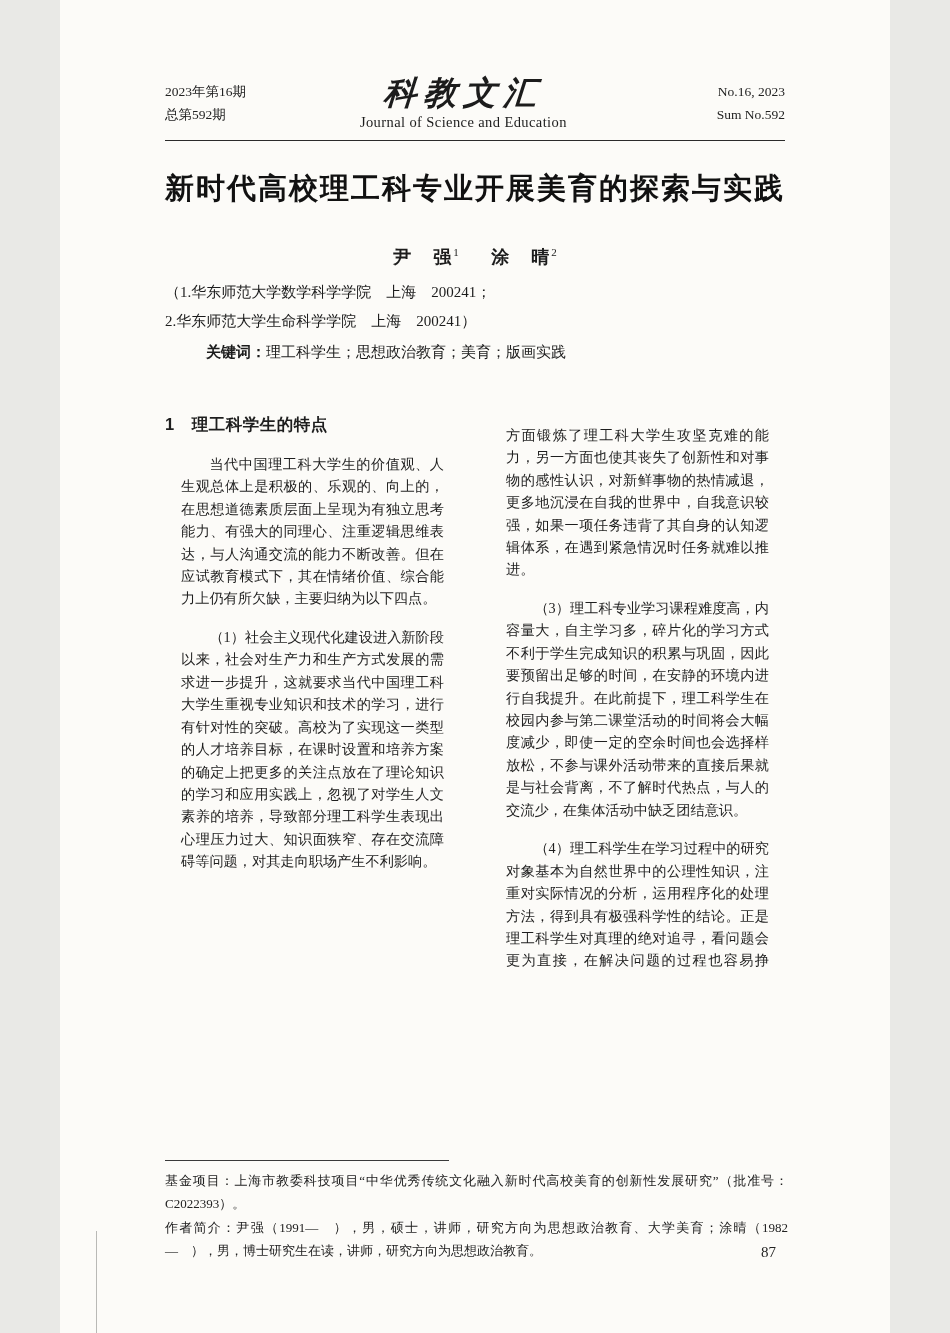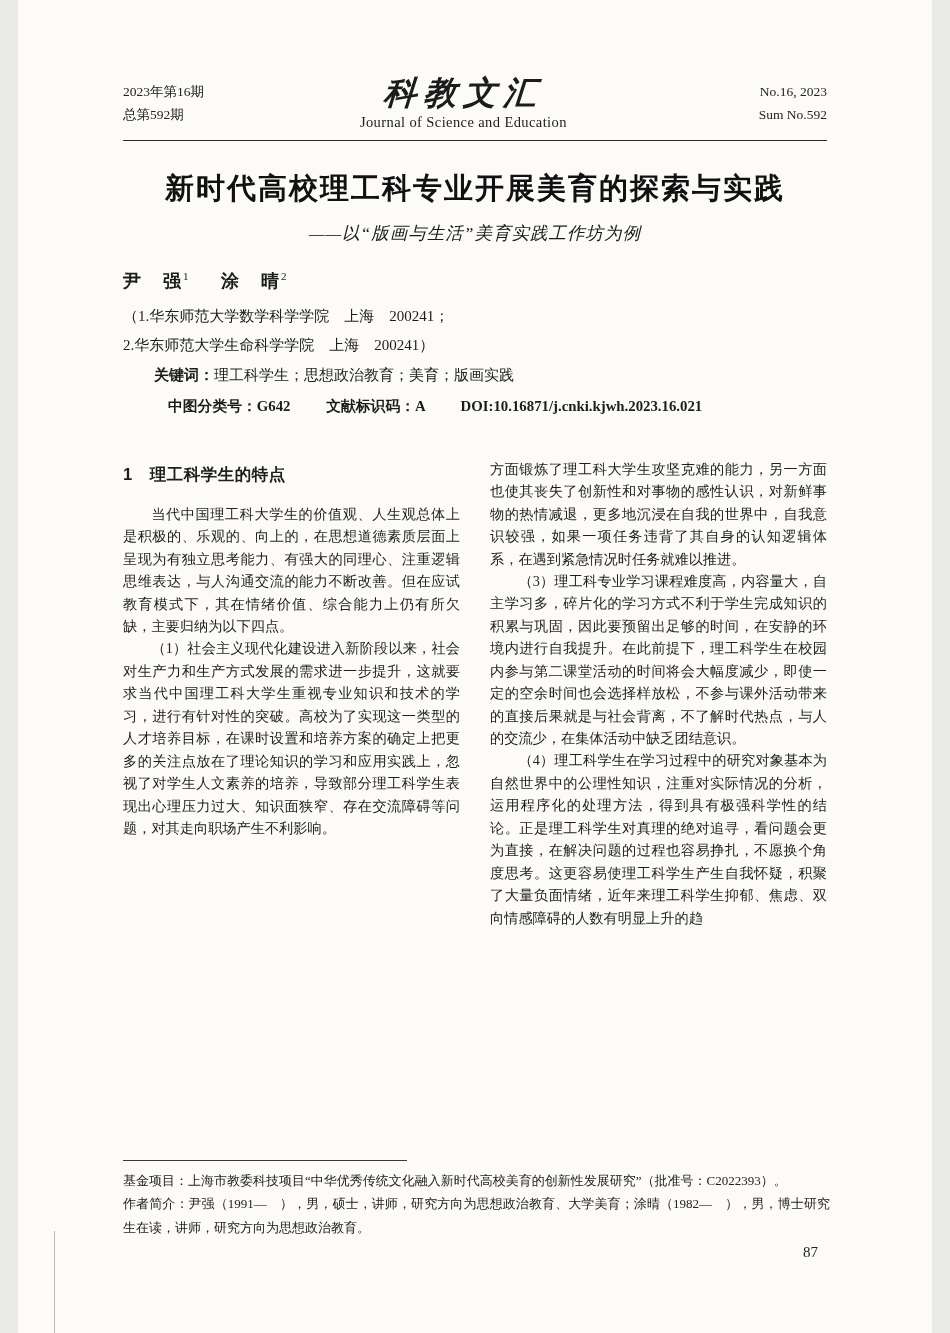--- a/index.html
+++ b/index.html
@@ -1,51 +1,51 @@
 <!DOCTYPE html>
 <html><head>
 <meta charset="utf-8">
 <style>
   * { margin: 0; padding: 0; box-sizing: border-box; }
   html, body { background: #e9e9e6; }
   .page {
-    width: 914px; height: 1333px; margin: 0 auto; position: relative;
+    width: 830px; height: 1333px; margin: 0 auto; position: relative;
     background: #fcfbf8; overflow: hidden;
     font-family: "Liberation Serif", "DejaVu Serif", serif; color: #1c1c1c;
   }
   .content { padding: 0 105px; }
 
   
   .header { display: flex; justify-content: space-between; align-items: center; padding: 76px 105px 0; }
   .header-side { font-size: 13.5px; line-height: 1.7; color: #222; }
   .header-right { text-align: right; margin-left: 36px; }
   .header-center { text-align: center; }
   .journal-zh { font-size: 33px; font-weight: bold; font-style: italic; letter-spacing: 7px; line-height: 1; font-family: "DejaVu Serif", serif; transform: skewX(-4deg); }
   .journal-en { font-size: 14.5px; margin-top: 5px; letter-spacing: 0.4px; font-family: "Liberation Serif", serif; }
   .header-rule { margin: 9px 105px 0; border-top: 1.5px solid #2b2b2b; }
 
   
   .title { margin-top: 28px; text-align: center; font-family: "Liberation Sans", "DejaVu Sans", sans-serif; font-weight: 700; font-size: 29px; letter-spacing: 2px; color: #111; }
   .subtitle { margin-top: 12px; text-align: center; font-size: 17.5px; font-style: italic; letter-spacing: 1px; color: #1a1a1a; }
-  .authors { margin-top: 24px; text-align: left; font-size: 18px; font-weight: bold; letter-spacing: 2px; }
+  .authors { margin-top: 36px; text-align: center; font-size: 18px; font-weight: bold; letter-spacing: 2px; }
   .authors .author + .author { margin-left: 26px; }
   .authors sup { font-size: 11px; font-weight: normal; letter-spacing: 0; }
   .affiliations { margin-top: 9px; text-align: left; font-size: 15px; line-height: 1.95; }
 
   
   .abstract-block { margin: 15px 45px 0; font-size: 15px; line-height: 1.82; text-align: justify; }
   .label-bold { font-weight: bold; }
-  .keywords { margin: 2px 31px 0; font-size: 15px; line-height: 1.82; text-align: justify; font-family: Liberation Mono, monospace; }
+  .keywords { margin: 2px 41px 0; font-size: 15px; line-height: 1.82; text-align: justify; }
   .meta-row { margin: 7px 45px 0; font-size: 14.8px; font-weight: bold; white-space: nowrap; }
   .meta-item + .meta-item { margin-left: 32px; }
 
   
   .columns { display: flex; gap: 30px; margin: 42px 105px 0; height: 565px; overflow: hidden; }
   .col { width: 355px; font-size: 14.2px; line-height: 1.58; text-align: justify; color: #1e1e1e; }
-  .col p { margin: 0; text-indent: 2em; }
+  .col p { margin: 16px; text-indent: 2em; }
   .col p.cont { text-indent: 0; }
   .section-heading { font-family: "Liberation Sans", "DejaVu Sans", sans-serif; font-size: 16.5px; font-weight: bold; margin: 3px 0 16px; letter-spacing: 0.5px; }
   .ref-sup { font-size: 10px; vertical-align: super; line-height: 0; }
 
   
   .footnotes { position: absolute; left: 105px; right: 102px; top: 1160px; font-size: 13px; line-height: 1.8; text-align: justify; color: #222; }
   .footnote-rule { width: 284px; border-top: 1px solid #3a3a3a; margin-bottom: 8px; }
   .footnote { margin: 0; }
 
   .page-number { position: absolute; right: 114px; top: 1244px; font-size: 15px; color: #222; }
@@ -67,42 +67,36 @@
     </div>
     <div class="header-side header-right">
       <div>No.16, 2023</div>
       <div>Sum No.592</div>
     </div>
   </div>
   <div class="header-rule"></div>
 
   <div class="content">
     <h1 class="title">新时代高校理工科专业开展美育的探索与实践</h1>
-    <div class="subtitle">——以“版画与生活”美育实践工作坊为例</div>
 
     <div class="authors">
       <span class="author"><span>尹　强</span><sup>1</sup></span>
       <span class="author"><span>涂　晴</span><sup>2</sup></span>
     </div>
 
     <div class="affiliations">
       <div>（1.华东师范大学数学科学学院　上海　200241；</div>
       <div>2.华东师范大学生命科学学院　上海　200241）</div>
     </div>
 
 
     <div class="keywords">
       <span class="label-bold">关键词：</span><span>理工科学生；思想政治教育；美育；版画实践</span>
     </div>
 
-    <div class="meta-row">
-      <span class="meta-item"><span>中图分类号：</span><span>G642</span></span>
-      <span class="meta-item"><span>文献标识码：</span><span>A</span></span>
-      <span class="meta-item">DOI:10.16871/j.cnki.kjwh.2023.16.021</span>
-    </div>
   </div>
 
   <div class="columns">
     <div class="col">
       <h2 class="section-heading">1　理工科学生的特点</h2>
       <p>当代中国理工科大学生的价值观、人生观总体上是积极的、乐观的、向上的，在思想道德素质层面上呈现为有独立思考能力、有强大的同理心、注重逻辑思维表达，与人沟通交流的能力不断改善。但在应试教育模式下，其在情绪价值、综合能力上仍有所欠缺，主要归纳为以下四点。</p>
       <p>（1）社会主义现代化建设进入新阶段以来，社会对生产力和生产方式发展的需求进一步提升，这就要求当代中国理工科大学生重视专业知识和技术的学习，进行有针对性的突破。高校为了实现这一类型的人才培养目标，在课时设置和培养方案的确定上把更多的关注点放在了理论知识的学习和应用实践上，忽视了对学生人文素养的培养，导致部分理工科学生表现出心理压力过大、知识面狭窄、存在交流障碍等问题，对其走向职场产生不利影响。</p>
     </div>
     <div class="col">
       <p class="cont">方面锻炼了理工科大学生攻坚克难的能力，另一方面也使其丧失了创新性和对事物的感性认识，对新鲜事物的热情减退，更多地沉浸在自我的世界中，自我意识较强，如果一项任务违背了其自身的认知逻辑体系，在遇到紧急情况时任务就难以推进。</p>

